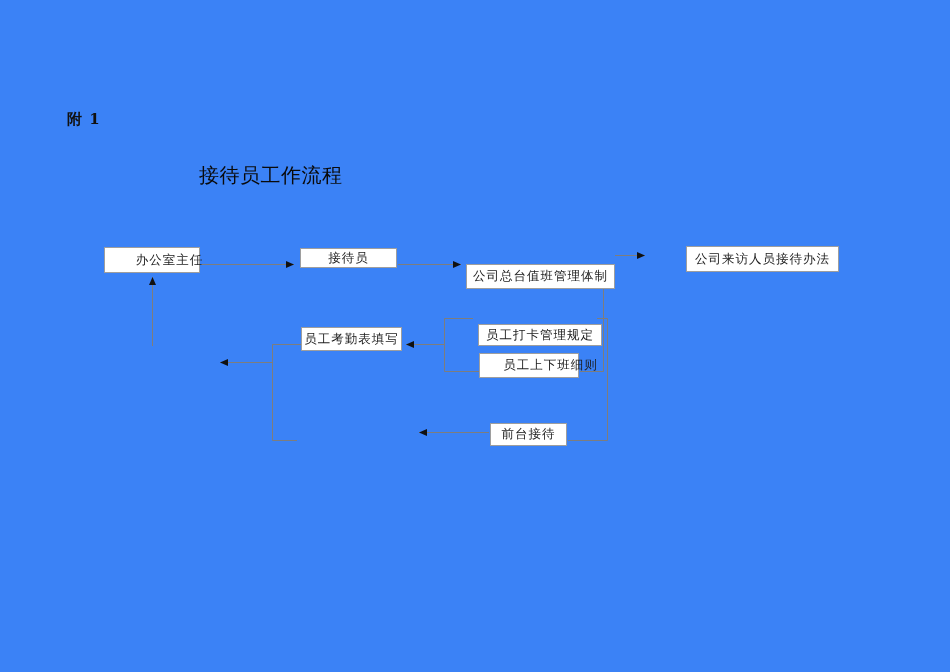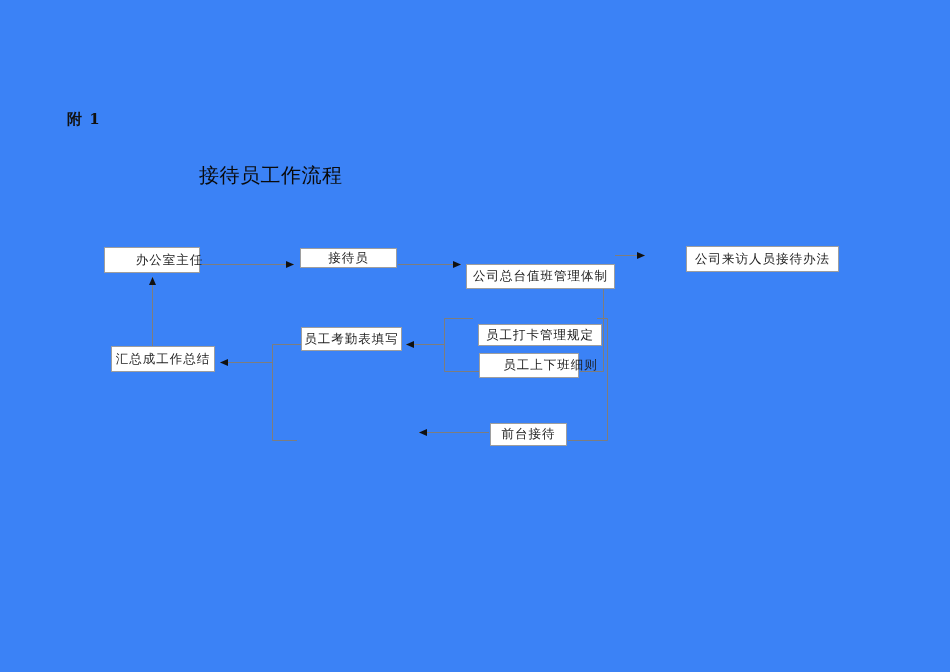--- a/index.html
+++ b/index.html
@@ -113,20 +113,17 @@
   </div>
   <div class="flow-node node-e">
     <span>员工打卡管理规定</span>
   </div>
   <div class="flow-node node-f">
     <span>员工考勤表填写</span>
   </div>
   <div class="flow-node node-g">
     <span>员工上下班细则</span>
   </div>
-  <div class="flow-node node-h">
-    <span>汇总成工作总结</span>
-  </div>
   <div class="flow-node node-j">
     <span>前台接待</span>
   </div>
 
 </div>
 
 </body></html>

